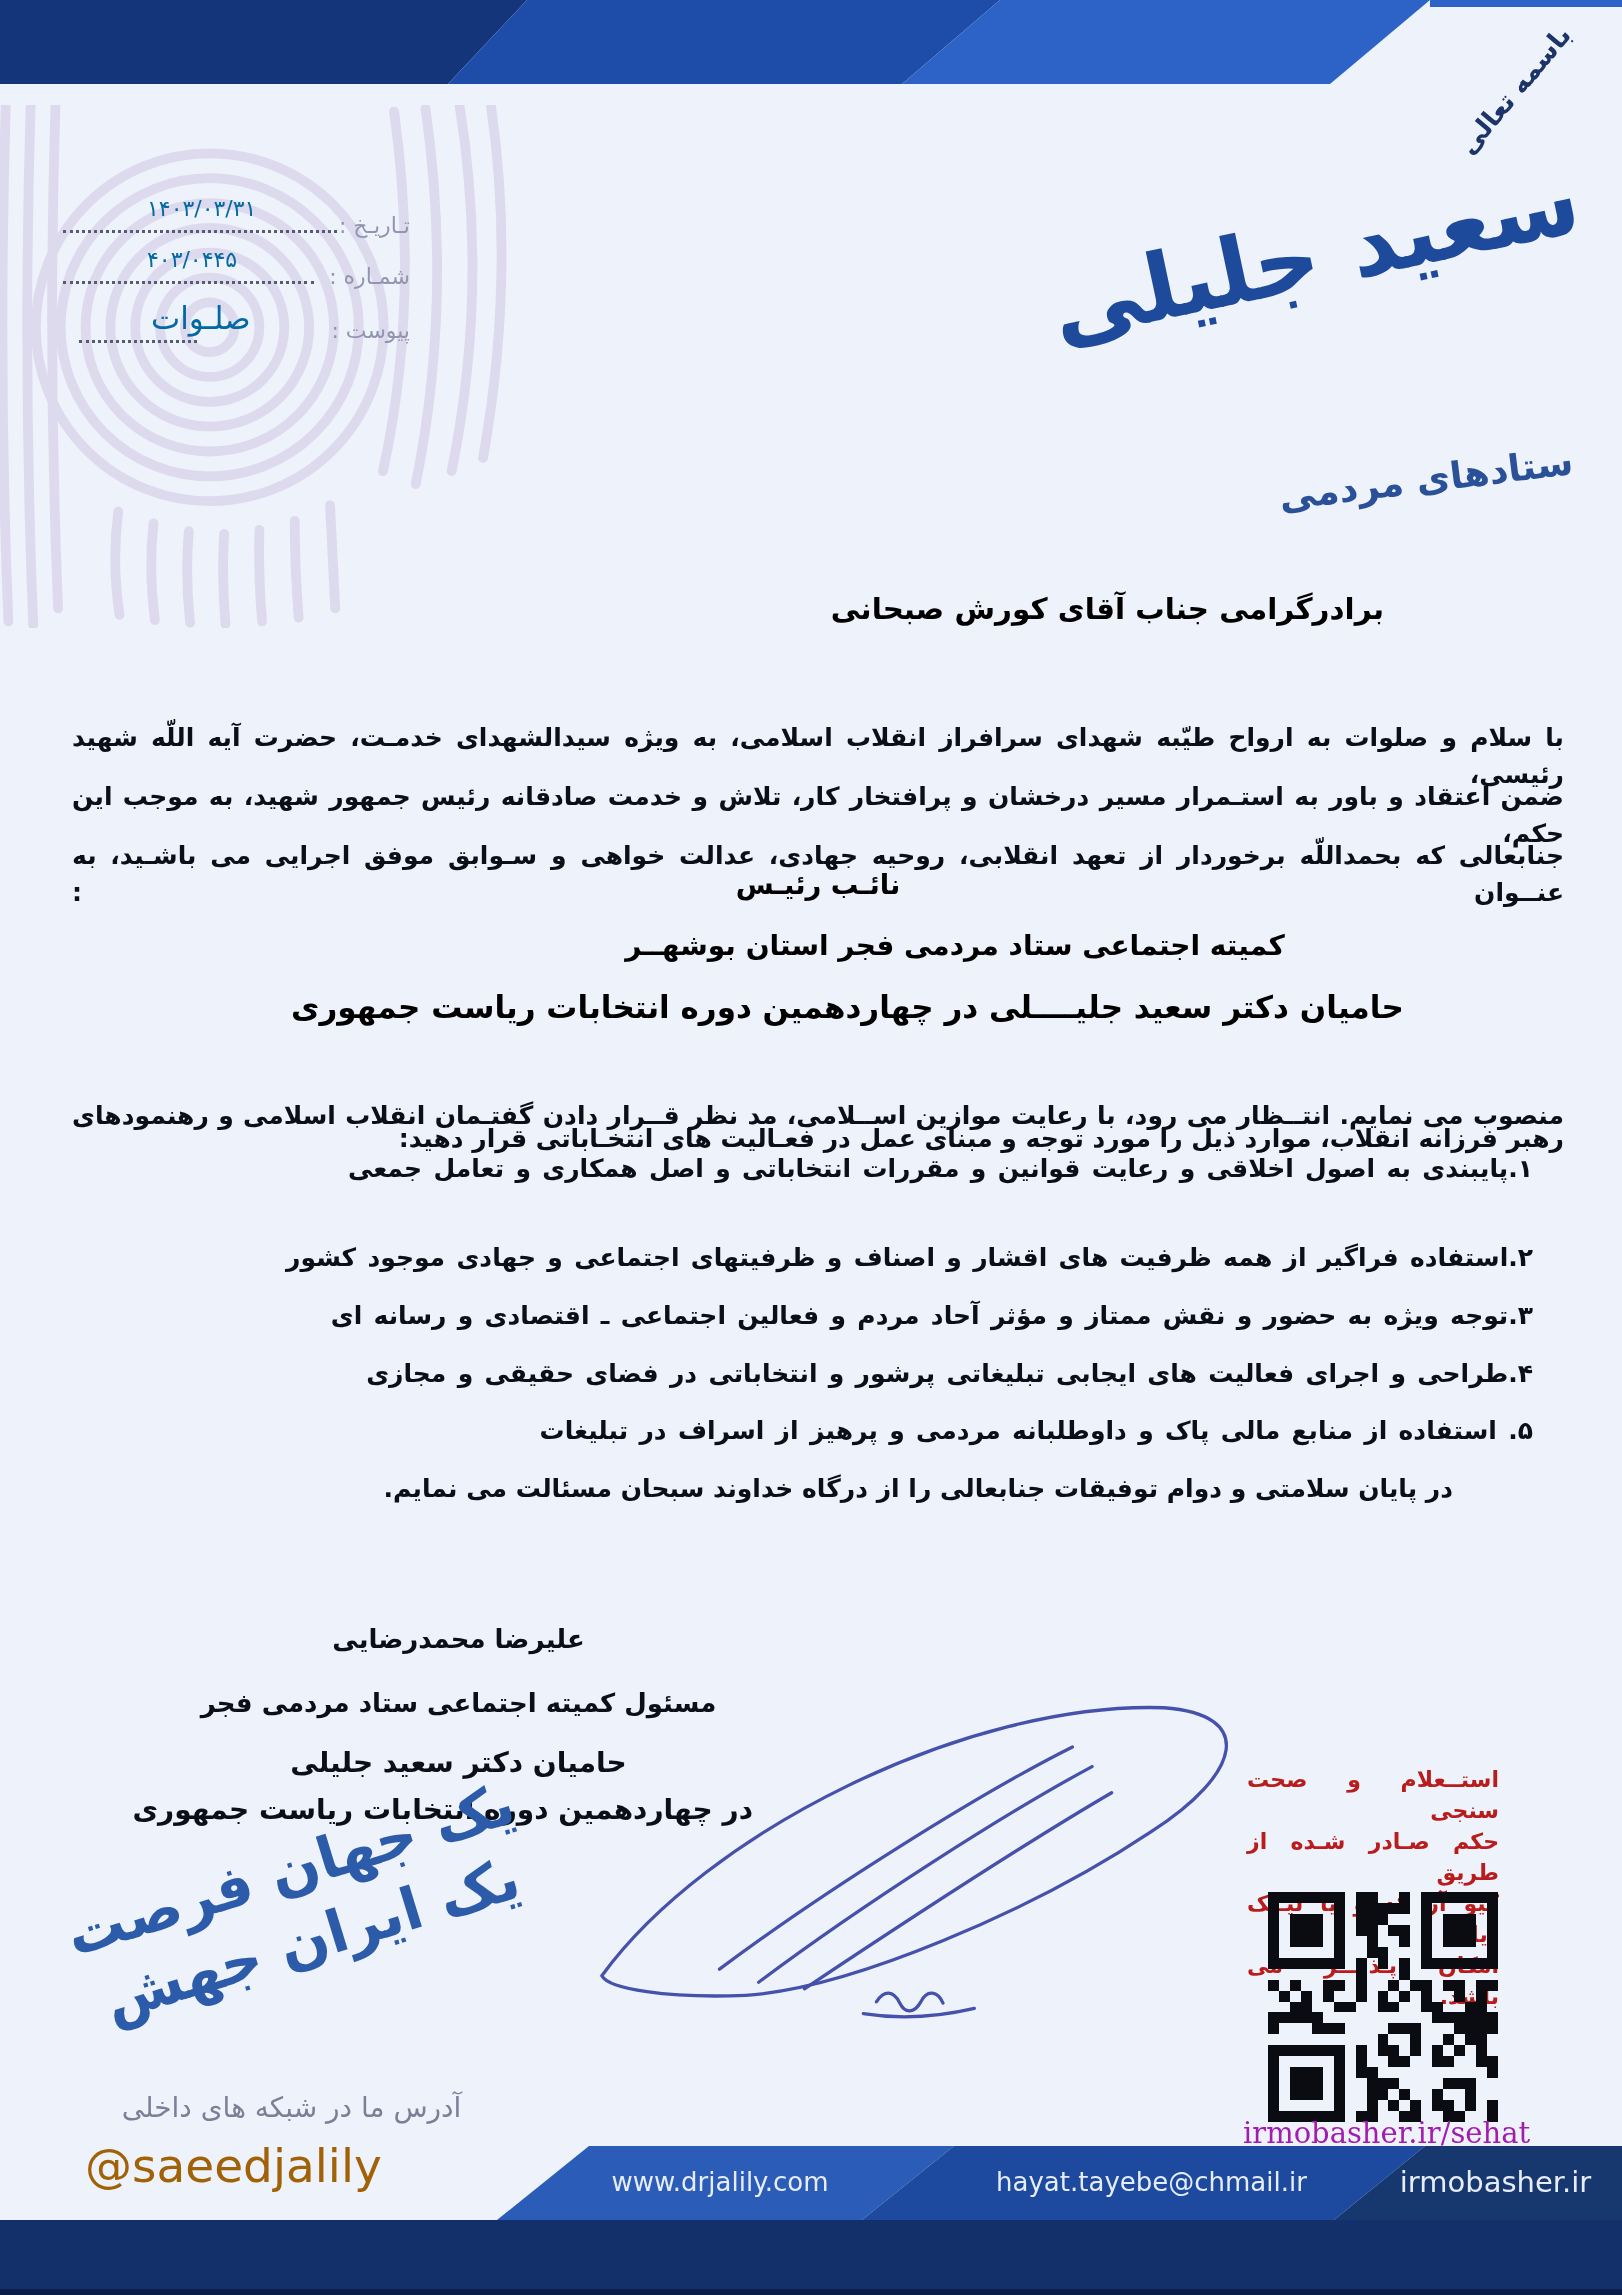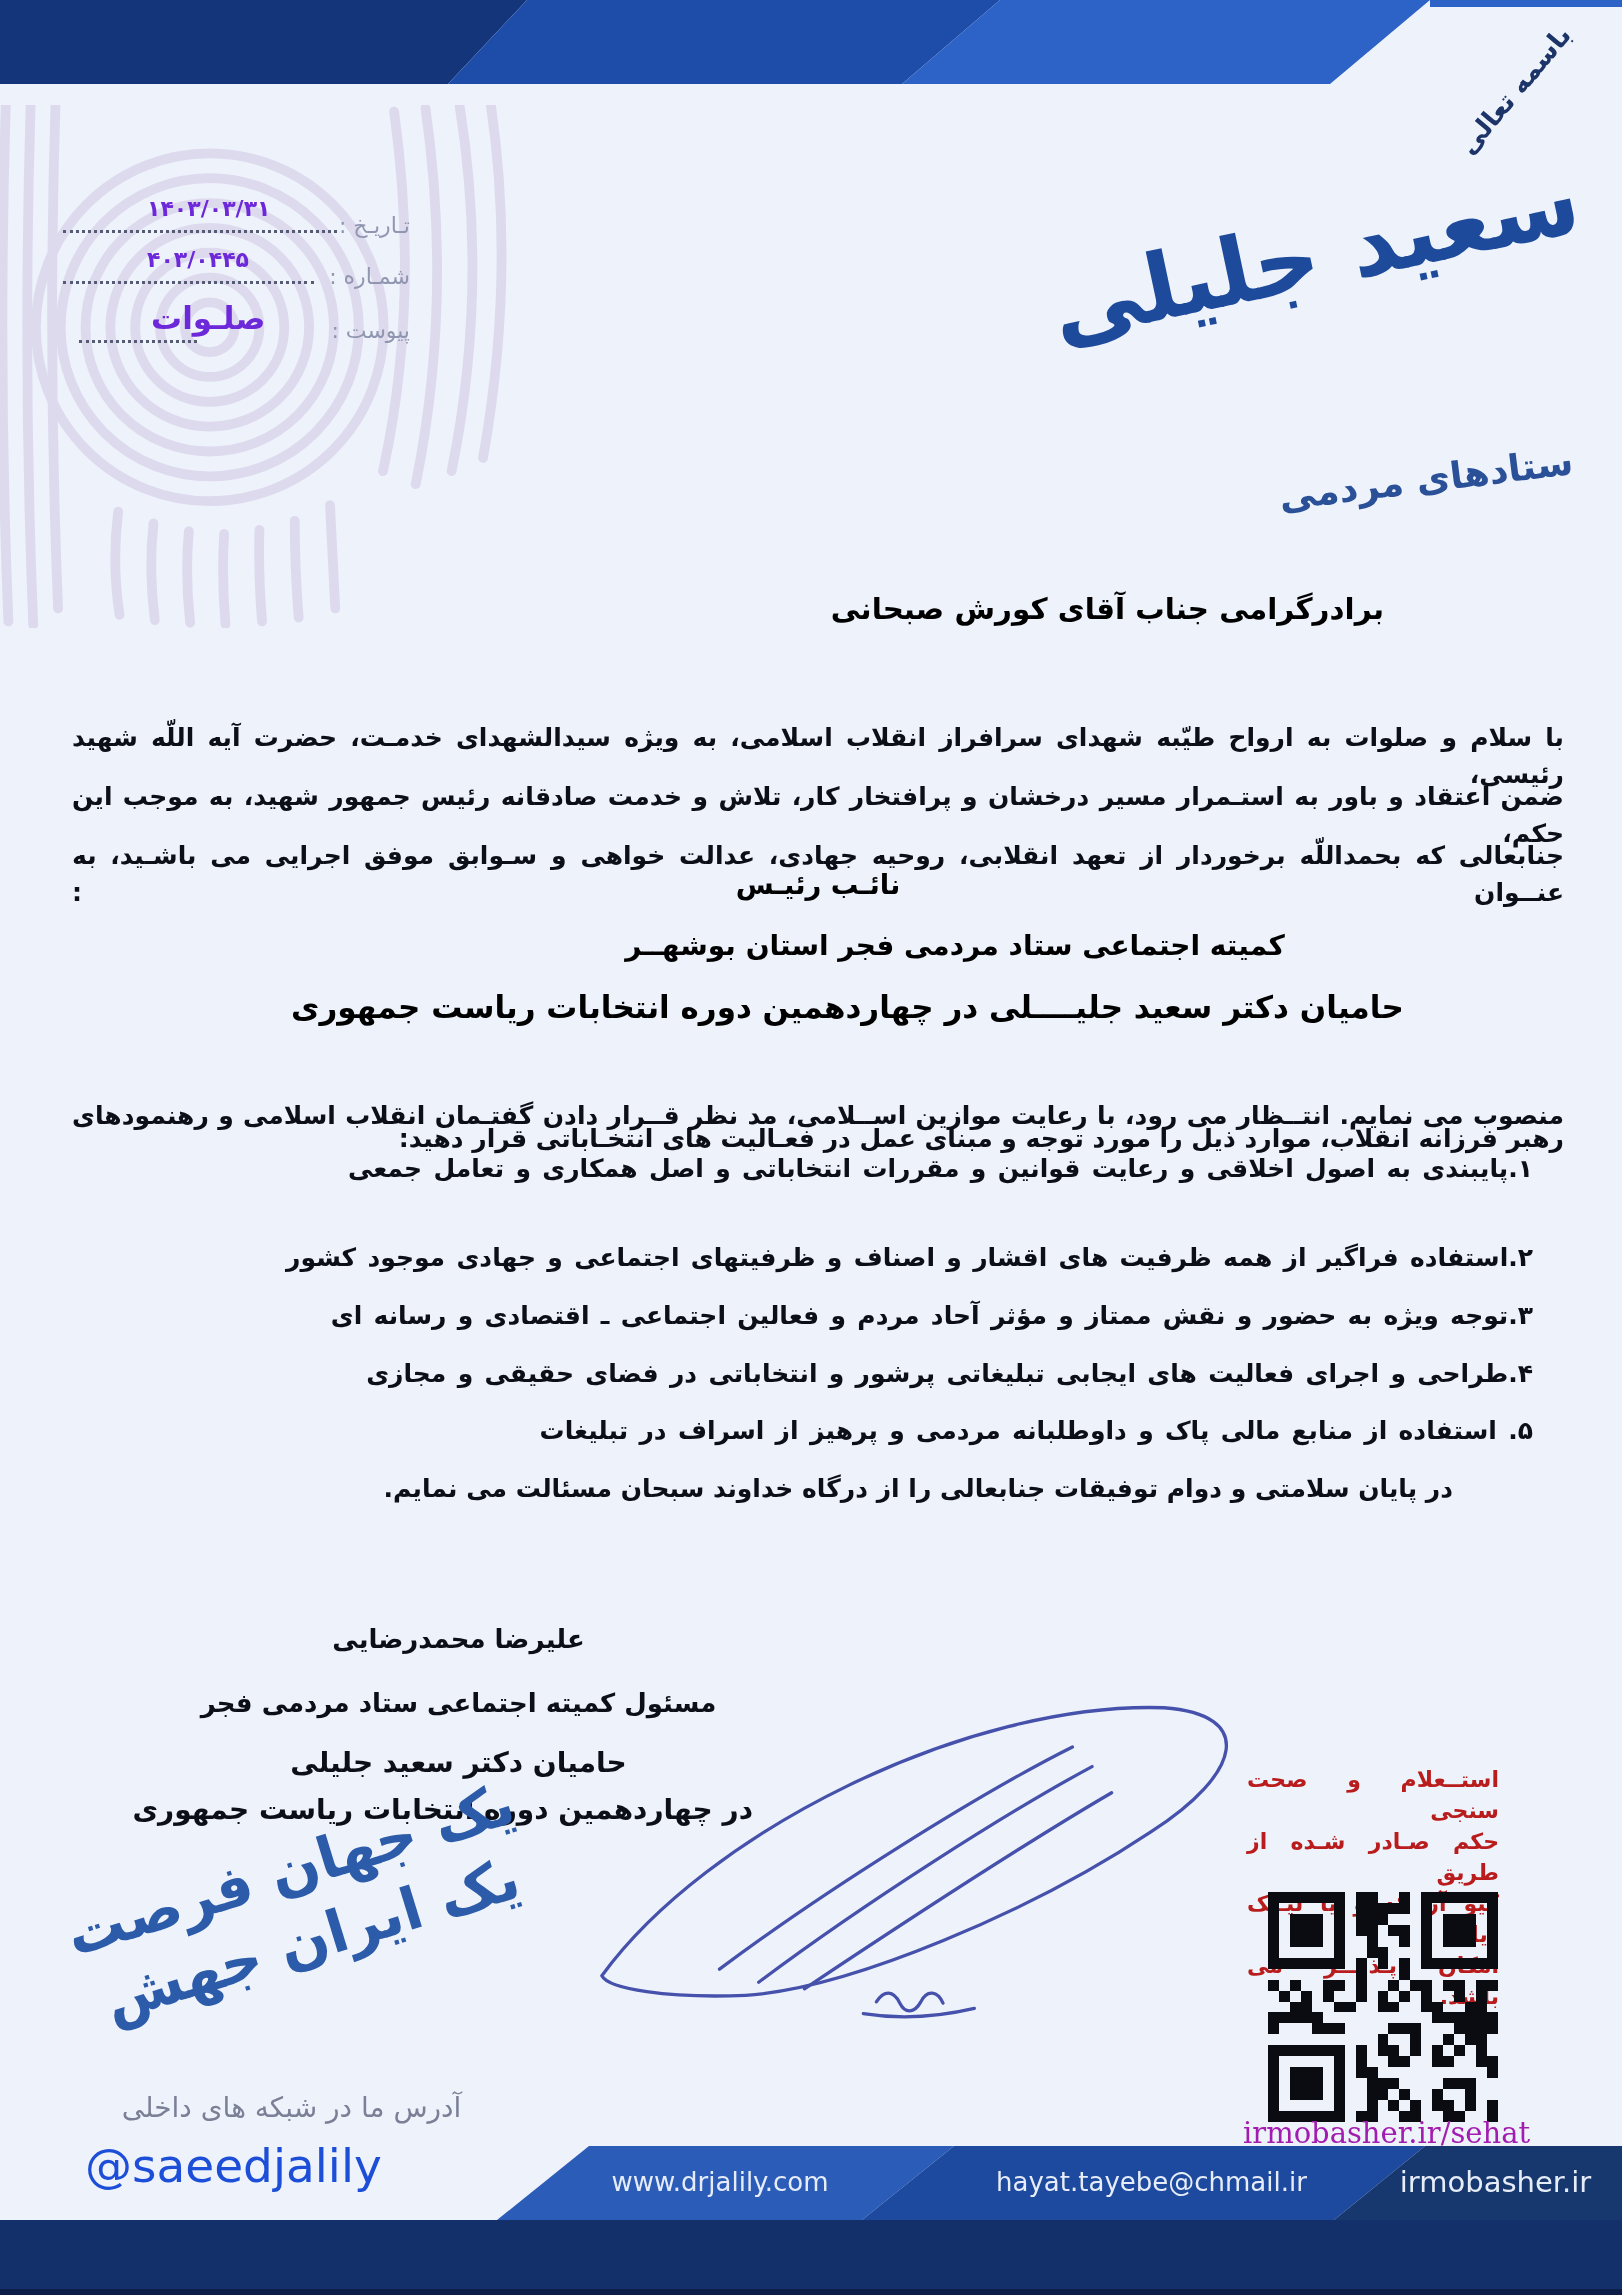--- a/index.html
+++ b/index.html
@@ -19,21 +19,21 @@
   .hseg.navy{background:#15357b;clip-path:polygon(0 0,527px 0,448px 100%,0 100%);}
   .hseg.mid{background:#1d4da9;clip-path:polygon(527px 0,1000px 0,902px 100%,448px 100%);}
   .hseg.bright{background:#2d63c6;clip-path:polygon(1000px 0,1430px 0,1330px 100%,902px 100%);border-bottom-right-radius:26px;}
   .hsliver{position:absolute;top:0;left:1430px;width:193px;height:6.5px;background:#2d63c6;}
 
   .bismillah{font-size:26px;font-weight:bold;color:#1c3468;transform:rotate(-50deg);white-space:nowrap;}
   .logo-title{font-size:92px;font-weight:bold;color:#1e4a9c;transform:rotate(-12deg);white-space:nowrap;text-align:center;}
   .logo-sub{font-size:37px;font-weight:bold;color:#2a5098;transform:rotate(-7deg);white-space:nowrap;text-align:center;}
 
   .meta-label{font-size:22px;color:#9196b0;white-space:nowrap;}
-  .meta-value{font-size:22px;font-weight:bold;color:#6d28d9;white-space:nowrap;}
+  .meta-value{font-size:22px;font-weight:normal;color:#0369a1;white-space:nowrap;}
   .meta-value.big{font-size:31px;}
   .dots{border-bottom:3.9px dotted #565b74;height:0;}
 
   .recipient{font-size:29.4px;font-weight:bold;white-space:nowrap;}
   .body-line{left:72px;width:1492px;font-size:25px;font-weight:bold;line-height:37px;white-space:nowrap;}
   .body-line.fill{white-space:normal;margin-top:37px;}
   .center-line{left:72px;width:1492px;text-align:center;font-weight:bold;white-space:nowrap;}
   .item{text-align:right;padding-right:31px;width:1461px;word-spacing:2.6px;}
   .closing{text-align:right;padding-right:111px;width:1381px;}
   .sig-line{left:164px;width:589px;text-align:center;font-weight:bold;white-space:nowrap;}
@@ -41,21 +41,21 @@
   .verify{left:1247px;width:252px;font-size:22px;font-weight:bold;color:#b91c1c;line-height:31px;}
   .qr{left:1268px;top:1892px;width:230px;height:230px;display:grid;
       grid-template-columns:repeat(21,1fr);grid-template-rows:repeat(21,1fr);}
   .qr .on{background:#0b0b12;}
   .qr-link{left:1243px;width:281px;top:2116px;text-align:center;
       font-family:"DejaVu Serif",serif;font-size:29px;color:#a21caf;}
 
   .slogan{left:46px;top:1832px;width:510px;font-size:58px;font-weight:bold;color:#2c5ba9;
       text-align:center;line-height:1.25;transform:rotate(-17deg);}
   .social-caption{left:82px;top:2091px;width:419px;text-align:center;font-size:28px;color:#7b8097;white-space:nowrap;}
-  .social-handle{left:85px;top:2138px;font-size:47px;color:#1d4ed8;white-space:nowrap;}
+  .social-handle{left:85px;top:2138px;font-size:47px;color:#a16207;white-space:nowrap;}
 
   .fseg{position:absolute;top:2146px;left:0;width:1623px;height:74px;}
   .fseg.site{background:#2b5cb7;clip-path:polygon(589px 0,954px 0,862px 100%,497px 100%);}
   .fseg.mail{background:#1d4a9e;clip-path:polygon(954px 0,1425px 0,1334px 100%,862px 100%);}
   .fseg.portal{background:#17376f;clip-path:polygon(1425px 0,1623px 0,1623px 100%,1334px 100%);}
   .fband{position:absolute;top:2220px;left:0;width:1623px;height:69px;background:#13306b;}
   .fline{position:absolute;top:2289px;left:0;width:1623px;height:6.5px;background:#0c1e47;}
   .ftext{position:absolute;top:2167px;color:#e7edf8;font-size:26px;text-align:center;white-space:nowrap;}
 </style>
 </head>

